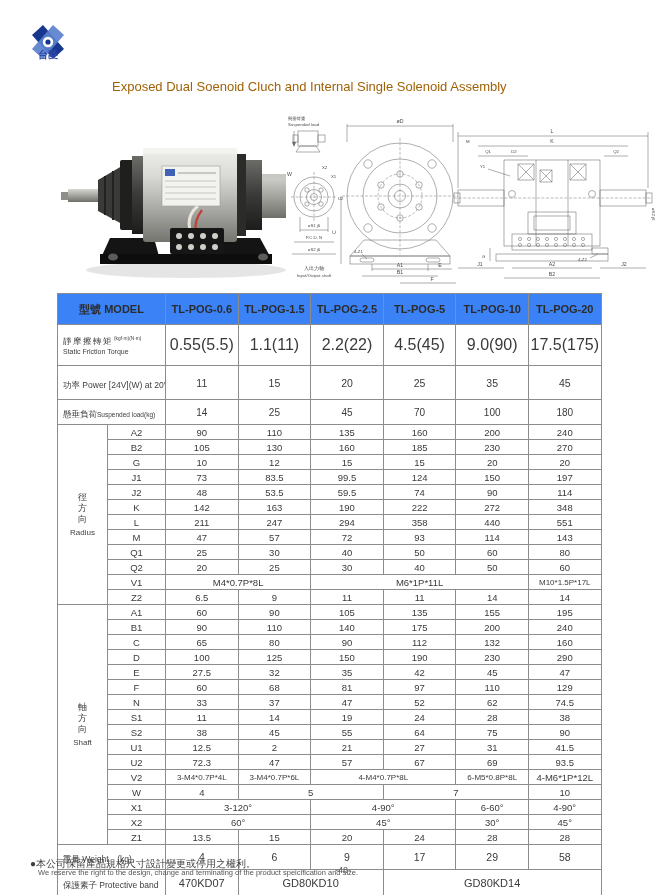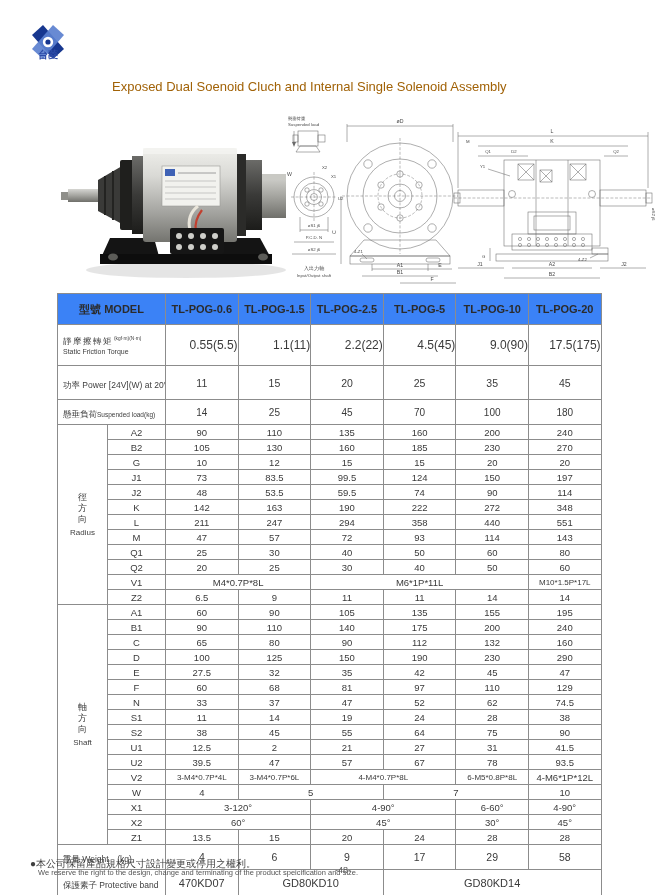--- a/index.html
+++ b/index.html
@@ -38,21 +38,21 @@
   .lz{font-size:8.5px;color:#3d3d3d;}
   tr.top0 .lz{letter-spacing:1.5px;}
   .unit{font-size:4.8px;letter-spacing:0;vertical-align:super;margin-left:1px;}
   .le{font-size:7px;color:#3d3d3d;}
   .les{font-size:6.5px;color:#3d3d3d;}
   td.grp{font-size:9px;}
   .gv{font-size:9px;line-height:1.2;color:#3f3f3f;}
   .ge{font-size:8px;margin-top:3px;color:#3f3f3f;}
   td.dim{font-size:9.5px;}
   td.val{font-size:9.5px;}
-  tr.top0 td.val{font-size:12px;text-align:right;}
+  tr.top0 td.val{font-size:16px;}
   tr.top1 td.val{font-size:10.5px;}
   tr.top2 td.val{font-size:10px;}
   tr.bot0 td.val{font-size:10.5px;}
   tr.bot1 td.val{font-size:11px;}
   td.sm{font-size:8px;}
   
   .note-zh{position:absolute;left:30px;top:857px;font-size:10px;color:#3f3f3f;}
   .note-en{position:absolute;left:38px;top:868px;font-size:7.5px;color:#555;}
   .pageno{position:absolute;left:0;right:0;top:865px;text-align:center;font-size:9px;color:#555;padding-left:28px;}
 </style>
@@ -549,25 +549,25 @@
             <td class="dim">U1</td>
             <td class="val">12.5</td>
             <td class="val">2</td>
             <td class="val">21</td>
             <td class="val">27</td>
             <td class="val">31</td>
             <td class="val">41.5</td>
           </tr>
           <tr class="dimr">
             <td class="dim">U2</td>
-            <td class="val">39.5</td>
+            <td class="val">72.3</td>
             <td class="val">47</td>
             <td class="val">57</td>
             <td class="val">67</td>
-            <td class="val">78</td>
+            <td class="val">69</td>
             <td class="val">93.5</td>
           </tr>
           <tr class="dimr">
             <td class="dim">V2</td>
             <td class="val sm">3-M4*0.7P*4L</td>
             <td class="val sm">3-M4*0.7P*6L</td>
             <td class="val sm" colspan="2">4-M4*0.7P*8L</td>
             <td class="val sm">6-M5*0.8P*8L</td>
             <td class="val">4-M6*1P*12L</td>
           </tr>

